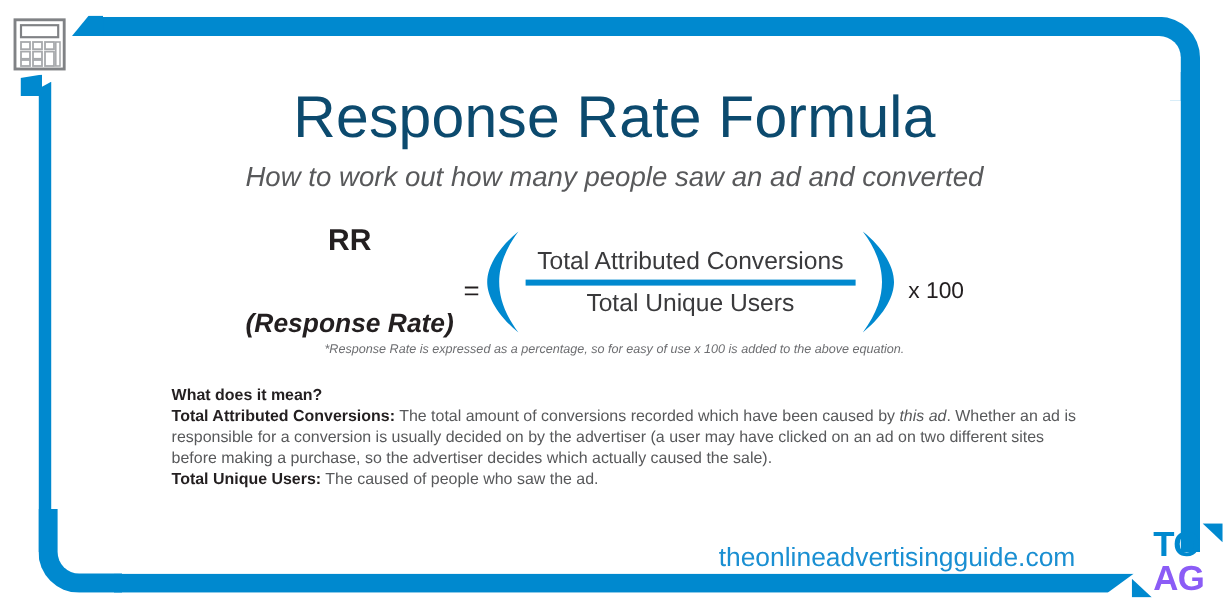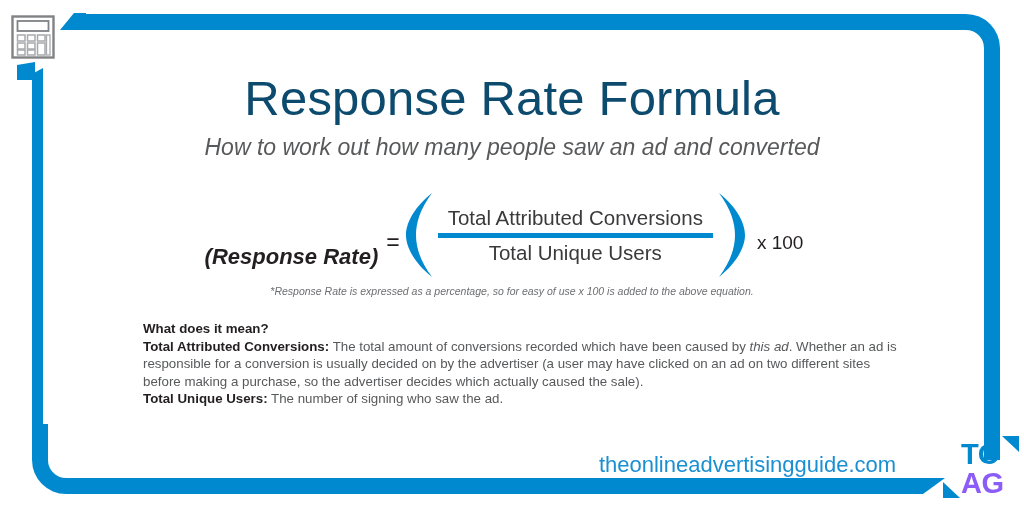--- a/index.html
+++ b/index.html
@@ -290,20 +290,21 @@
     </svg>
   </div>
   <div class="accent-tri-top"></div>
   <div class="accent-tri-left"></div>
 
   <div class="title">Response Rate Formula</div>
   <div class="subtitle">How to work out how many people saw an ad and converted</div>
 
   <div class="formula">
     <div class="rr-block">
+      <div class="rr-main">RR</div>
       <div class="rr-sub">(Response Rate)</div>
     </div>
     <div class="equals">=</div>
     <svg class="paren" viewBox="0 0 34 88" preserveAspectRatio="none">
       <path d="M30 2 C10 18, 4 34, 4 44 C4 54, 10 70, 30 86 C18 70, 14 56, 14 44 C14 32, 18 18, 30 2 Z" fill="#0089cf"></path>
     </svg>
     <div class="fraction">
       <div class="numerator">Total Attributed Conversions</div>
       <div class="frac-bar"></div>
       <div class="denominator">Total Unique Users</div>
@@ -317,21 +318,21 @@
   <div class="footnote">*Response Rate is expressed as a percentage, so for easy of use x 100 is added to the above equation.</div>
 
   <div class="body-copy">
     <div><b>What does it mean?</b></div>
     <div>
       <b>Total Attributed Conversions:</b>
       <span>The total amount of conversions recorded which have been caused by </span><i>this ad</i><span>. Whether an ad is responsible for a conversion is usually decided on by the advertiser (a user may have clicked on an ad on two different sites before making a purchase, so the advertiser decides which actually caused the sale).</span>
     </div>
     <div>
       <b>Total Unique Users:</b>
-      <span>The number of signing who saw the ad.</span>
+      <span>The caused of people who saw the ad.</span>
     </div>
   </div>
 
   <div class="site-url">theonlineadvertisingguide.com</div>
   <div class="logo">
     <div class="logo-tri-tr"></div>
     <div class="logo-tri-bl"></div>
     <div class="logo-row logo-to">TO</div>
     <div class="logo-row logo-ag">AG</div>
   </div>

